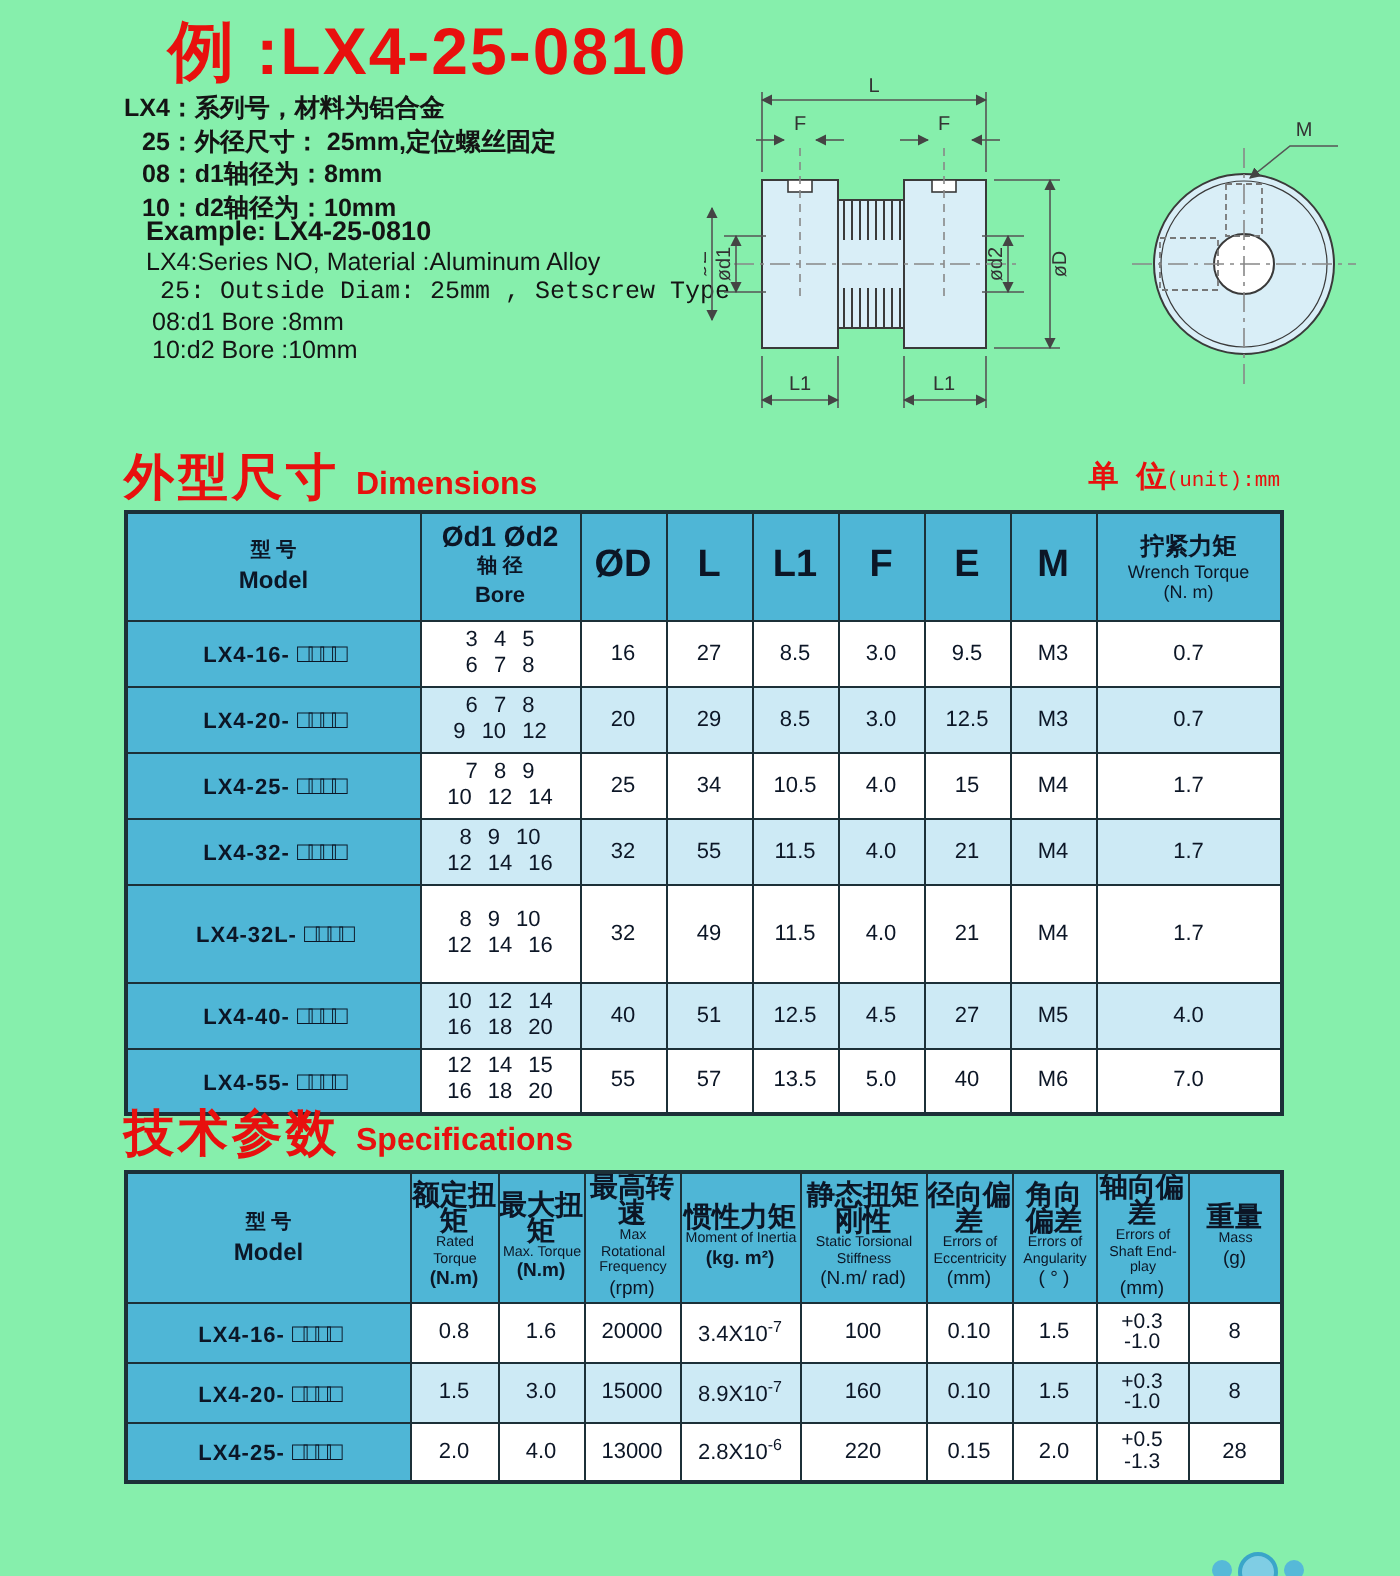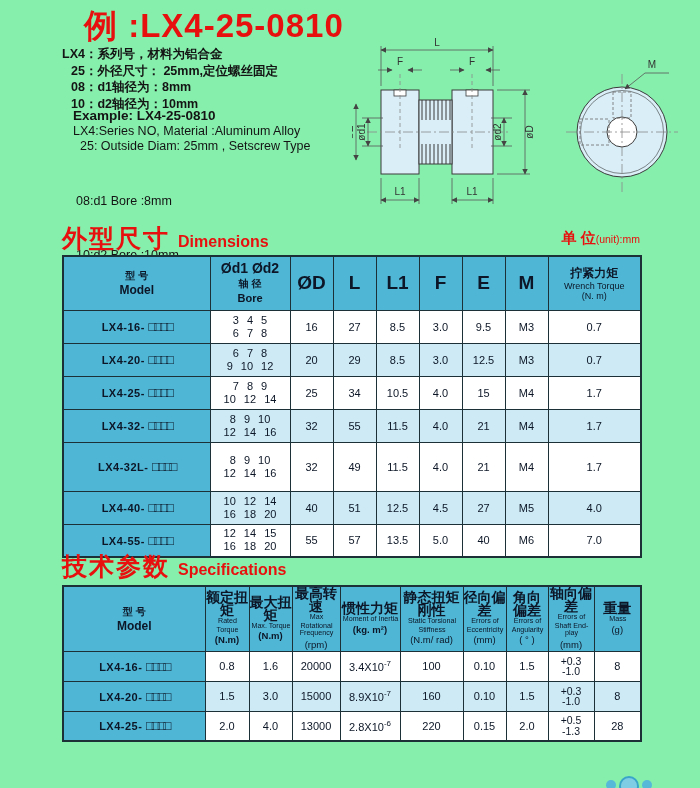--- a/index.html
+++ b/index.html
@@ -5,32 +5,32 @@
   * { margin:0; padding:0; box-sizing:border-box; }
   body { width:700px; height:788px; background:#ffffff; font-family:"Liberation Sans", sans-serif; position:relative; overflow:hidden; }
   .page { position:absolute; left:0; top:0; width:700px; height:788px; background:#86efac; }
 
   
   .main-title { position:absolute; left:84px; top:4px; color:#e8100e; font-size:33px; font-weight:bold; letter-spacing:1px; }
   .cn-block { position:absolute; left:62px; top:46px; font-size:12.5px; font-weight:bold; color:#141414; line-height:16.5px; }
   .cn-block div:nth-child(n+2) { padding-left:9px; }
   .example-title { position:absolute; left:73px; top:108px; font-size:13.5px; font-weight:bold; color:#141414; }
   .en-block { position:absolute; left:73px; top:124px; font-size:12.5px; color:#141414; line-height:14.8px; }
-  .en-block div:nth-child(2) { padding-left:7px; }
-  .en-block div:nth-child(n+3) { padding-left:3px;margin-top:40px; }
+  .en-block div:nth-child(2) { padding-left:7px;font-family:Liberation Mono, monospace; }
+  .en-block div:nth-child(n+3) { padding-left:3px; }
 
   
   .drawing { position:absolute; left:352px; top:20px; }
   .dim-txt { font-size:10px; fill:#333; font-family:"Liberation Sans", sans-serif; }
 
   
   .sec-head { position:absolute; left:62px; width:578px; }
   .sec-cn { color:#e8100e; font-size:25px; font-weight:bold; letter-spacing:2px; }
   .sec-en { color:#e8100e; font-size:16px; font-weight:bold; margin-left:8px; }
-  .unit-wrap { position:absolute; right:0; bottom:4px; }
+  .unit-wrap { position:absolute; right:0; bottom:4px;font-family:Liberation Mono, monospace; }
   .unit-cn { color:#e8100e; font-size:15px; font-weight:bold; }
   .unit-rest { color:#e8100e; font-size:10.5px; }
 
   
   table { border-collapse:collapse; table-layout:fixed; position:absolute; left:62px; width:578px; border:2px solid #1c3038; }
   th, td { border:1px solid #1c3038; text-align:center; vertical-align:middle; color:#0c1626; padding:0; overflow:hidden; }
   .dim-table { top:255px; }
   .spec-table { top:585px; }
   th { background:#4fb6d6; }
   td.model-cell { background:#4fb6d6; font-weight:bold; font-size:11px; letter-spacing:0.5px; }

